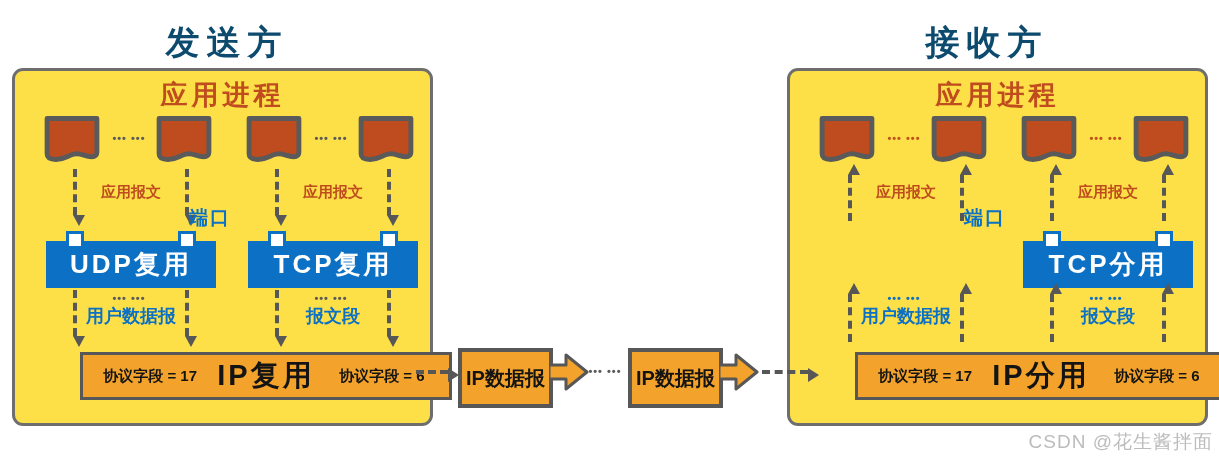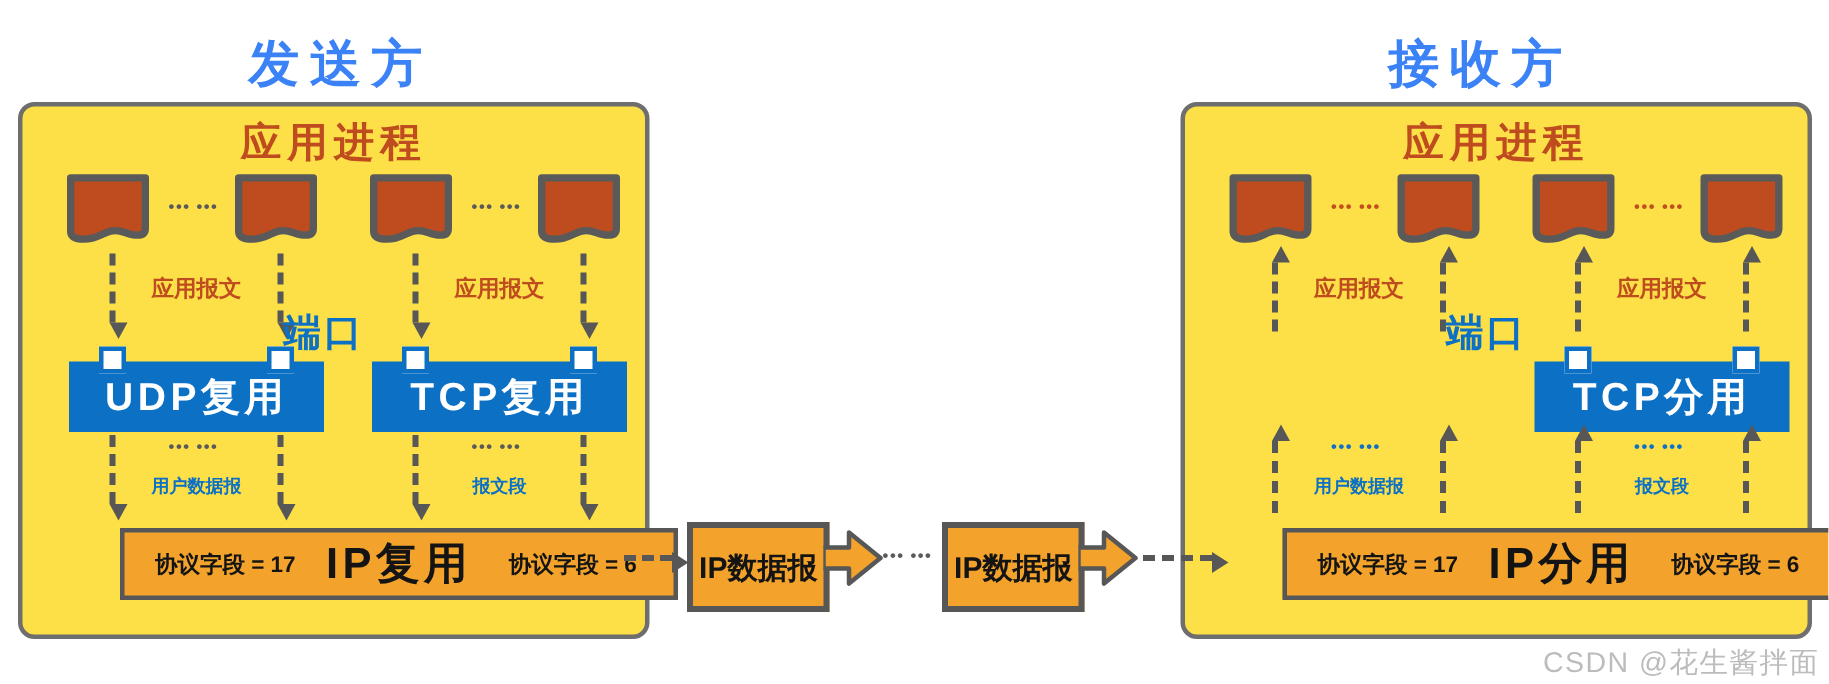--- a/index.html
+++ b/index.html
@@ -1,19 +1,19 @@
 <!DOCTYPE html>
 <html><head>
 <meta charset="utf-8">
 <style>
   html,body{margin:0;padding:0;background:#fff;}
   #page{position:relative;width:1219px;height:456px;background:#ffffff;overflow:hidden;
         font-family:"Liberation Sans","DejaVu Sans",sans-serif;}
   .side-title{position:absolute;top:20px;width:230px;text-align:center;
-        font-size:34px;font-weight:bold;color:#3b82f6;letter-spacing:7px;}
+        font-size:34px;font-weight:bold;color:#0c4a6e;letter-spacing:7px;}
   #sender-title{left:112px;} #receiver-title{left:872px;}
 
   .container{position:absolute;top:68px;width:421px;height:358px;background:#fde047;
         border:3px solid #6e6e6e;border-radius:11px;box-sizing:border-box;}
   #sender-container{left:12px;} #receiver-container{left:787px;}
 
   .proc-label{position:absolute;top:6px;left:0;width:100%;text-align:center;
         font-size:27px;font-weight:bold;color:#bf4c1e;letter-spacing:4px;}
 
   .doc{position:absolute;top:44px;width:58px;height:48px;}
@@ -32,33 +32,33 @@
   .varrow.down::after{bottom:-11px;border-top:11px solid #575757;}
   .varrow.up::after{top:-11px;border-bottom:11px solid #575757;}
   .app-arrow.down{top:98px;height:46px;} .app-arrow.up{top:104px;height:46px;}
   .tr-arrow.down{top:219px;height:46px;} .tr-arrow.up{top:223px;height:48px;}
   .ax1{left:58px;} .ax2{left:170px;} .ax3{left:260px;} .ax4{left:372px;}
 
   .app-msg{position:absolute;top:112px;width:120px;text-align:center;
         font-size:15px;font-weight:bold;color:#bf4c1e;}
   .m1{left:56px;} .m2{left:258px;}
 
-  .port-label{position:absolute;top:134px;left:174px;font-size:25px;
+  .port-label{position:absolute;top:134px;left:174px;font-size:19px;
         font-weight:bold;color:#0c70c4;letter-spacing:2px;}
 
   .tbox{position:absolute;top:170px;height:47px;width:170px;background:#0c70c4;
         color:#ffffff;font-weight:bold;font-size:26px;letter-spacing:3px;
         display:flex;align-items:center;justify-content:center;box-sizing:border-box;}
   .udp-box{left:31px;} .tcp-box{left:233px;}
   .port{position:absolute;top:-10px;width:12px;height:12px;background:#ffffff;
         border:3px solid #0c70c4;}
   .p1{left:20px;} .p2{left:132px;}
 
-  .pdu-label{position:absolute;top:245px;width:116px;text-align:center;
-        font-size:12px;font-weight:bold;color:#0c70c4;}
+  .pdu-label{position:absolute;top:233px;width:116px;text-align:center;
+        font-size:18px;font-weight:bold;color:#0c70c4;}
   .pduA{left:58px;} .pduB{left:260px;}
 
   .ipbox{position:absolute;left:31px;top:281px;width:372px;height:48px;background:#f3a32b;
         border:3px solid #575757;box-sizing:border-box;display:flex;align-items:center;margin-left:34px;}
   .ipbox .proto{flex:1;text-align:center;font-size:15px;font-weight:bold;color:#141414;}
   .ipbox .ip-title{font-size:29px;font-weight:bold;color:#141414;letter-spacing:3px;}
 
   .harr{position:absolute;height:0;border-top:4px dashed #575757;z-index:6;}
   .harr::after{content:'';position:absolute;right:-11px;top:-6px;width:0;height:0;
         border-top:7px solid transparent;border-bottom:7px solid transparent;

